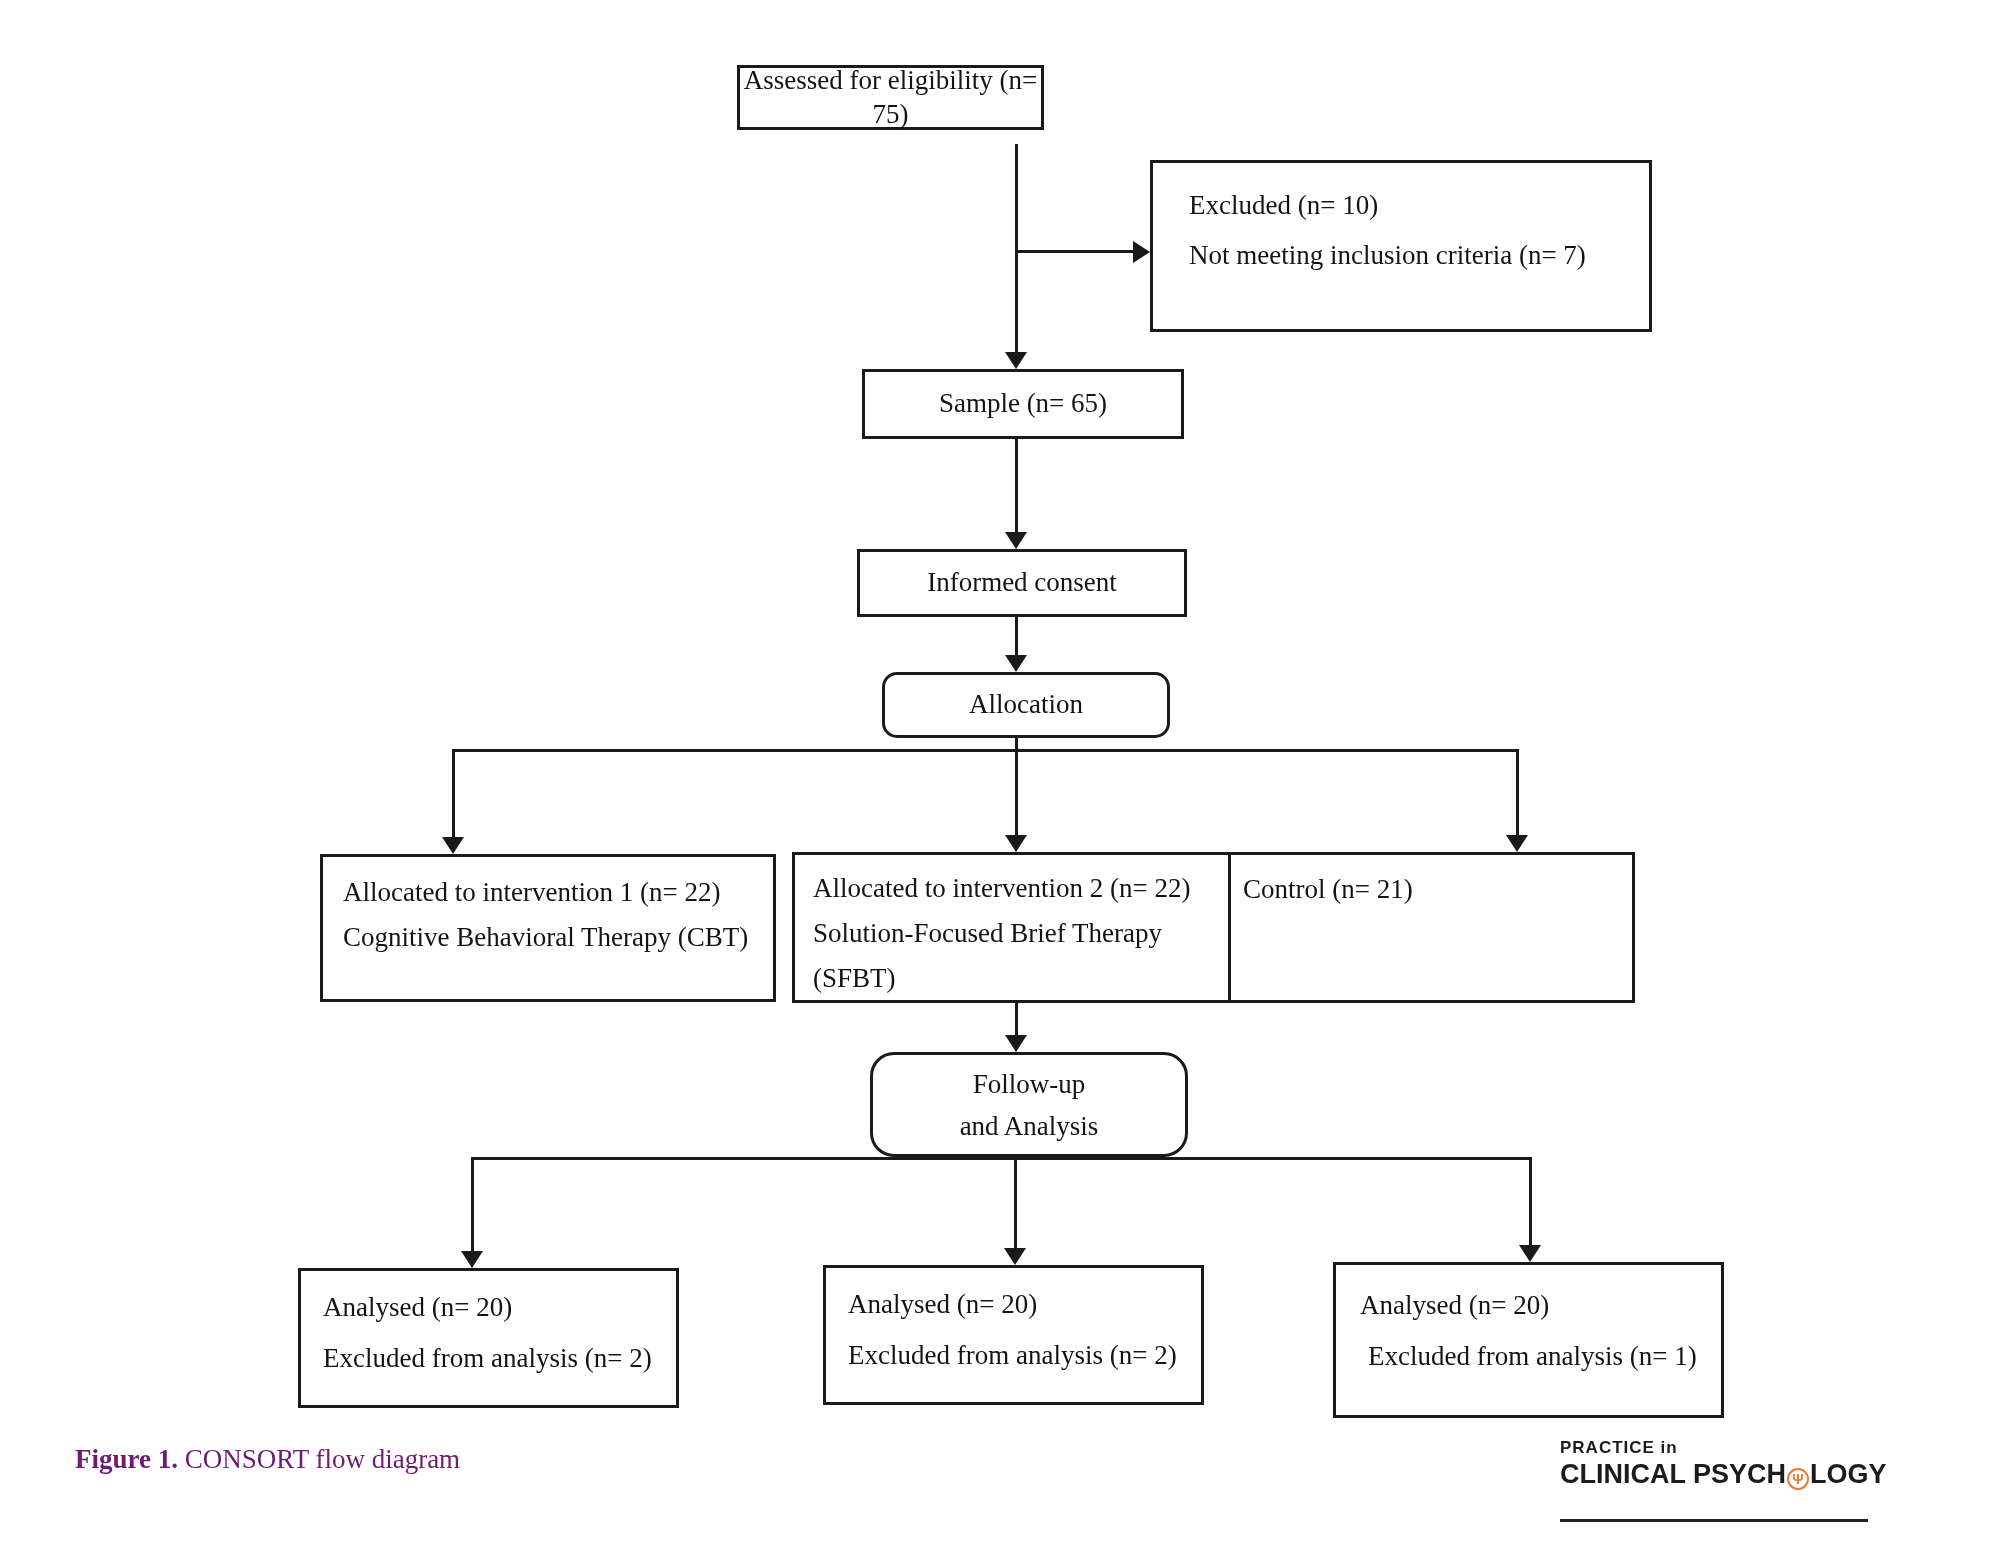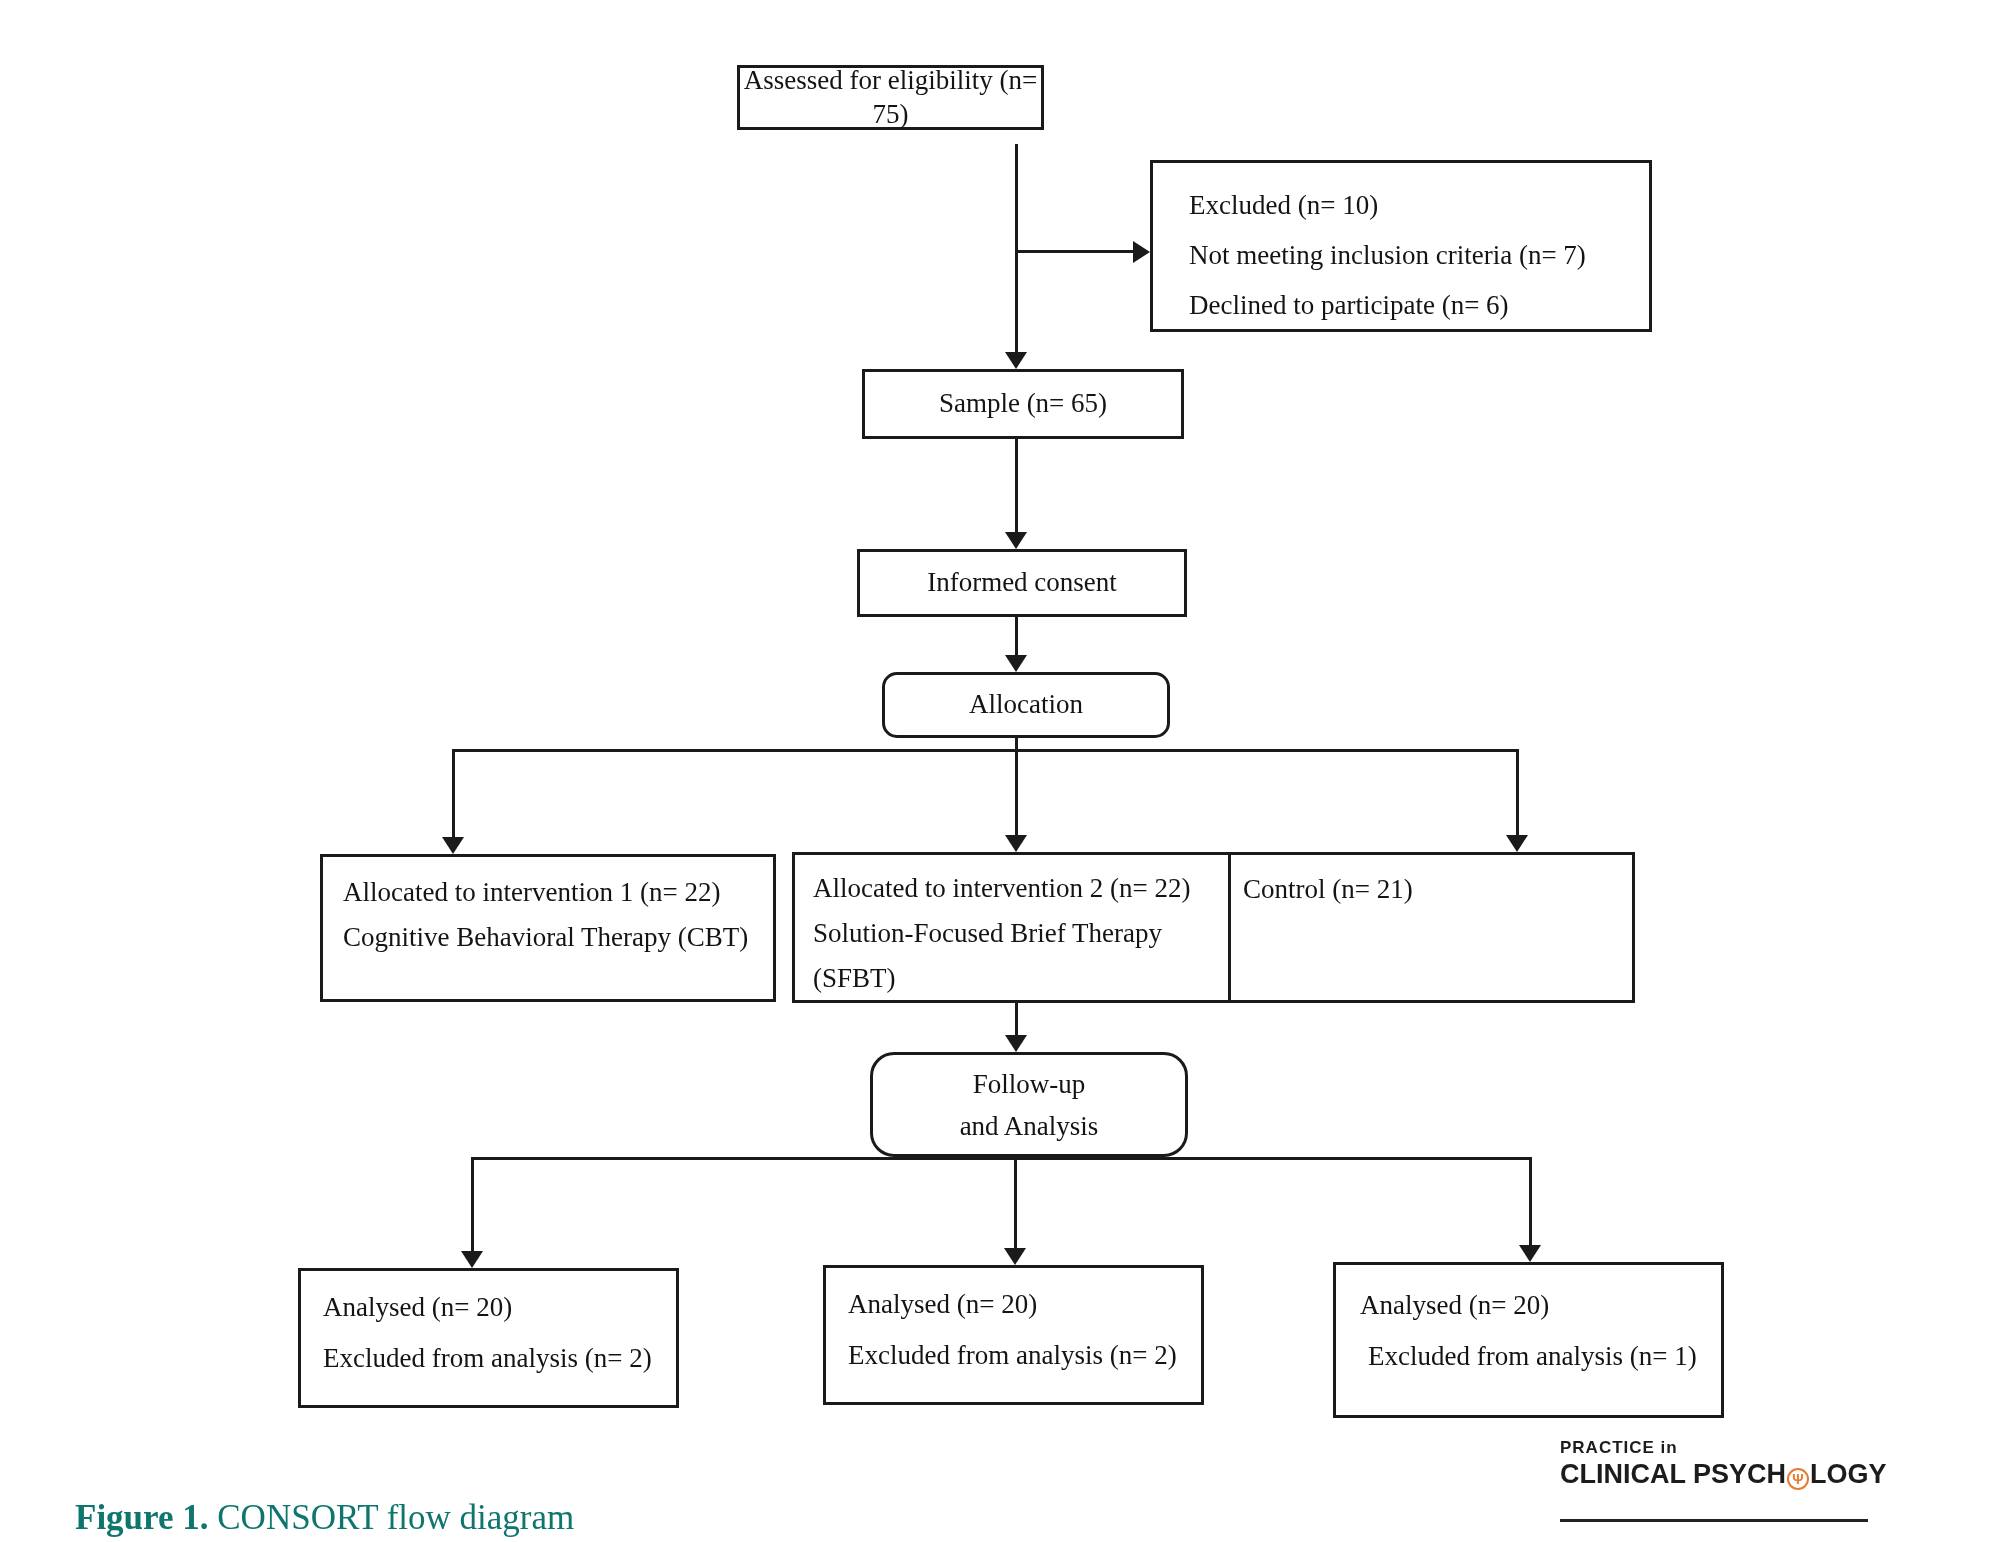--- a/index.html
+++ b/index.html
@@ -33,22 +33,22 @@
     border-right: 11px solid transparent;
     border-top: 17px solid #1a1a1a;
   }
   .arr-right {
     position: absolute; width: 0; height: 0;
     border-top: 11px solid transparent;
     border-bottom: 11px solid transparent;
     border-left: 17px solid #1a1a1a;
   }
   .caption {
-    position: absolute; left: 75px; top: 1498px;
-    font-size: 35px; color: #0f766e;
+    position: absolute; left: 75px; top: 1444px;
+    font-size: 27px; color: #701a75;
   }
   .caption .cap-label { font-weight: bold; }
   .logo {
     position: absolute; left: 1560px; top: 1438px; width: 320px;
     font-family: "Liberation Sans", "DejaVu Sans", sans-serif;
     color: #1c1c1c;
   }
   .logo-line1 { font-size: 17px; font-weight: bold; letter-spacing: 1px; }
   .logo-line2 { font-size: 27px; font-weight: bold; letter-spacing: 0px; margin-top: 1px; white-space: nowrap; }
   .psi-circle {
@@ -66,21 +66,20 @@
 
 <div class="page">
 
   <div class="box center" style="left:737px; top:65px; width:307px; height:65px;">
     <span>Assessed for eligibility (n= 75)</span>
   </div>
 
   <div class="box multiline" style="left:1150px; top:160px; width:502px; height:172px; padding:17px 10px 0 36px;">
     <div>Excluded (n= 10)</div>
     <div>Not meeting inclusion criteria (n= 7)</div>
-    <div>Declined to participate (n= 6)</div>
   </div>
 
   <div class="box center" style="left:862px; top:369px; width:322px; height:70px;">
     <span>Sample (n= 65)</span>
   </div>
 
   <div class="box center" style="left:857px; top:549px; width:330px; height:68px;">
     <span>Informed consent</span>
   </div>
 

